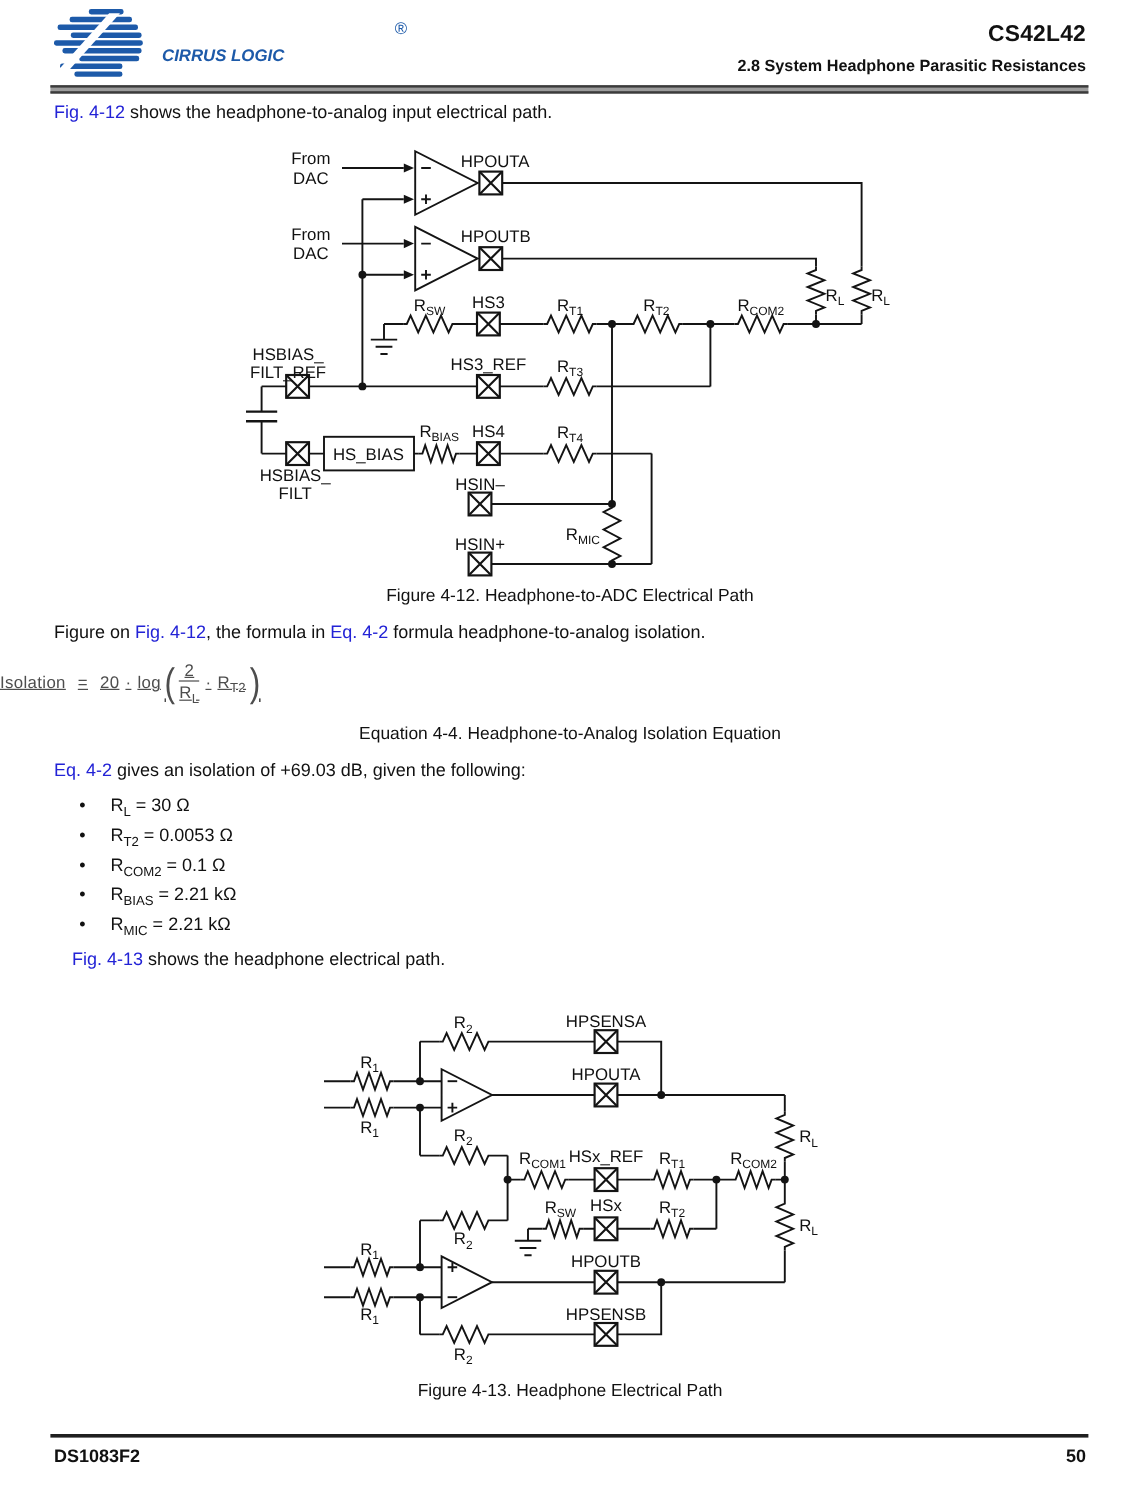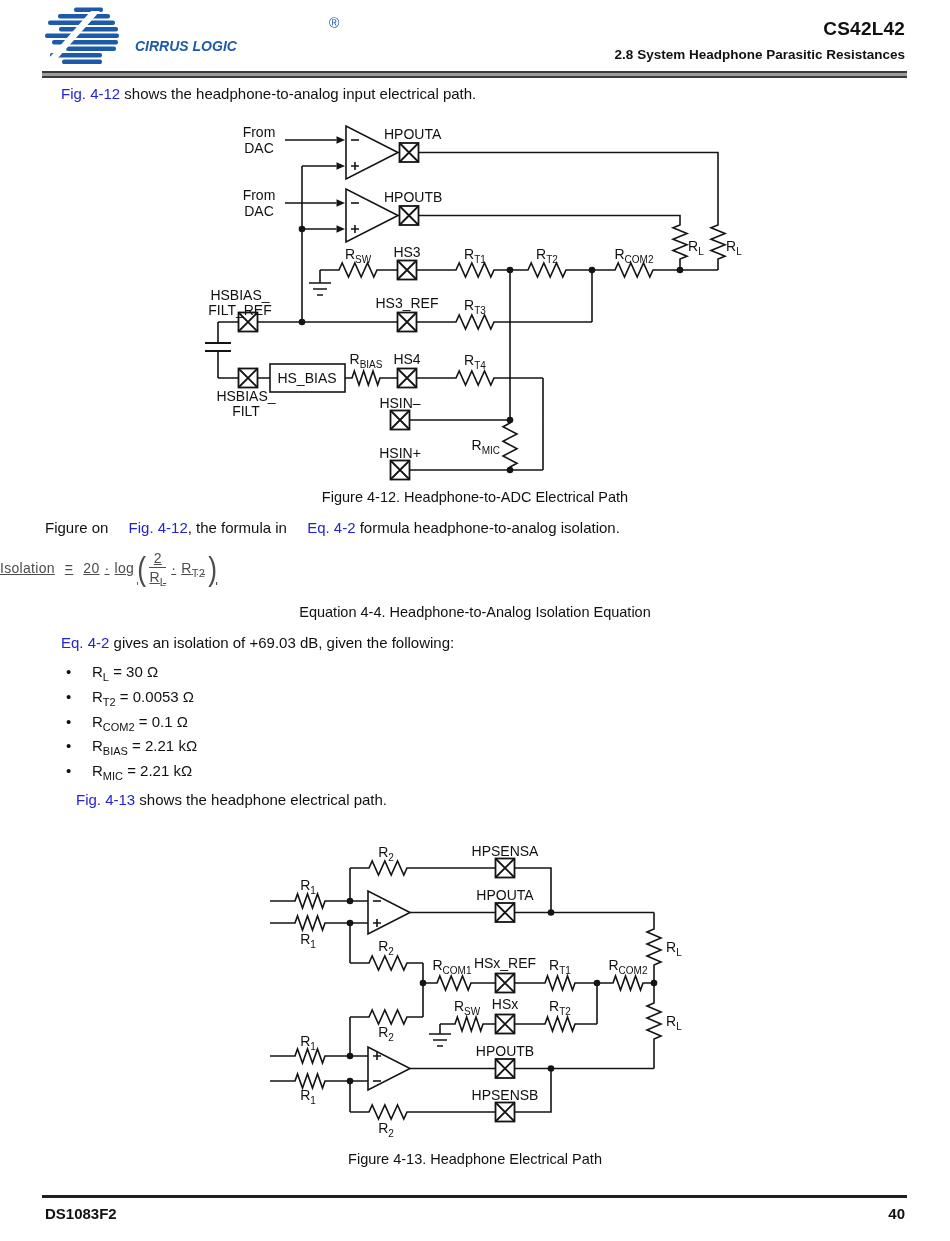--- a/index.html
+++ b/index.html
@@ -1,21 +1,21 @@
 <!DOCTYPE html>
 <html style="--link: #2323d6; --brand: #1d5aa9; --eqgray: #4d4d4d;"><head>
 <meta charset="utf-8">
 <style>
   :root{ --link:#2323d6; --brand:#1d5aa9; --eqgray:#4d4d4d; --ink:#141414; }
   html,body{margin:0;padding:0;background:#888;}
   .page{position:relative;width:950px;height:1241px;background:#ffffff;overflow:hidden;
         font-family:"Liberation Sans",sans-serif;color:#111;}
   .abs{position:absolute;}
   .para{font-size:15px;line-height:1.25;}
-  .link{color:var(--link);cursor:pointer;margin-left:16px;}
+  .link{color:var(--link);cursor:pointer;}
   sub{font-size:11px;line-height:0;}
   .caption{left:0;right:0;text-align:center;font-weight:normal;font-size:14.5px;}
   .hdr-right{right:45px;top:18px;text-align:right;}
   .hdr-part{font-size:19px;font-weight:bold;letter-spacing:.2px;}
   .hdr-section{font-size:13.5px;font-weight:bold;margin-top:7px;}
   .hdr-rule{left:42px;right:43px;top:71px;height:7px;box-sizing:border-box;
             border-top:2px solid #3b3b3b;border-bottom:2px solid #3b3b3b;background:#9c9c9c;}
   .ftr-rule{left:42px;right:43px;top:1195px;height:3px;background:#1f1f1f;}
   .ftr-text{left:45px;right:45px;top:1205px;display:flex;justify-content:space-between;
             font-weight:bold;font-size:15px;}
@@ -307,16 +307,16 @@
       <text x="505" y="1056" text-anchor="middle"><tspan>HPOUTB</tspan></text>
       <text x="308" y="1100" text-anchor="middle"><tspan>R</tspan><tspan font-size="10" dy="3.5">1</tspan></text>
       <text x="505" y="1100" text-anchor="middle"><tspan>HPSENSB</tspan></text>
       <text x="386" y="1133" text-anchor="middle"><tspan>R</tspan><tspan font-size="10" dy="3.5">2</tspan></text>
     </svg>
   <div class="abs caption" style="top:1151px">Figure 4-13. Headphone Electrical Path</div>
 
   <div class="abs ftr-rule"></div>
   <div class="abs ftr-text">
     <span>DS1083F2</span>
-    <span>40</span>
+    <span>50</span>
   </div>
 
 </div>
 
 </body></html>

